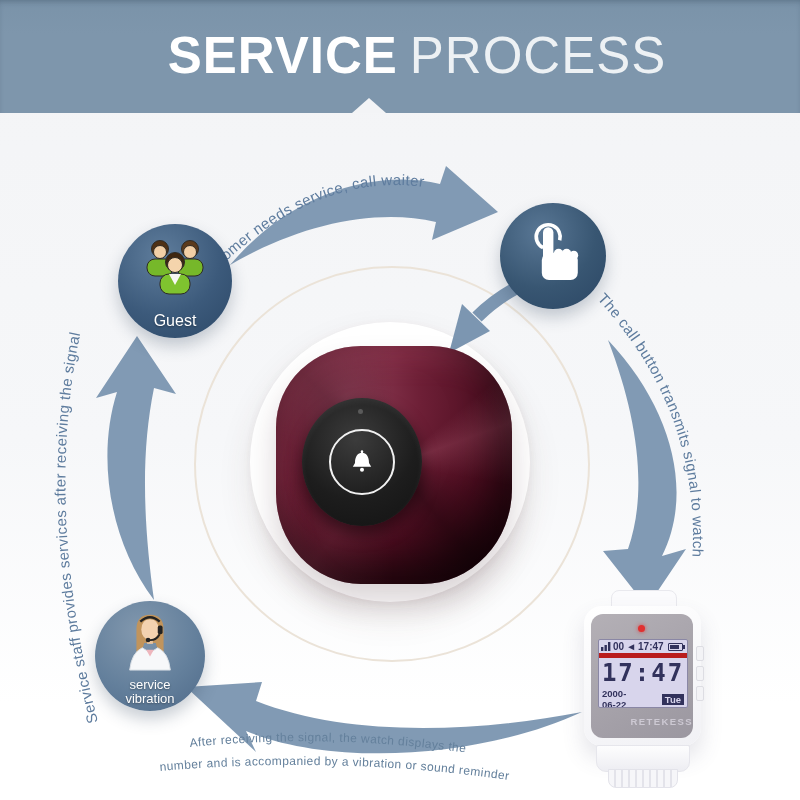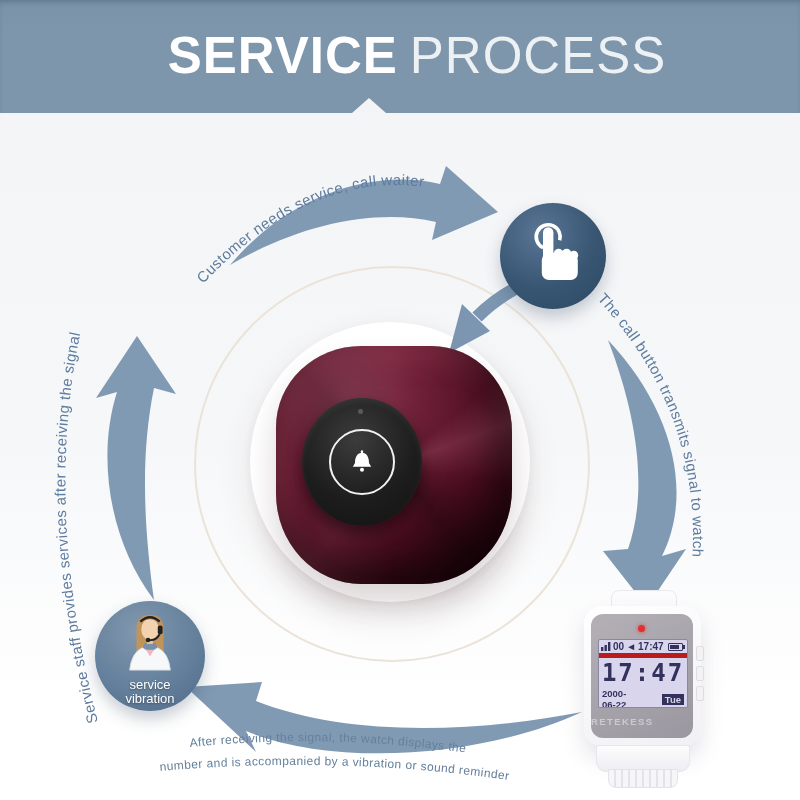--- a/index.html
+++ b/index.html
@@ -87,21 +87,21 @@
         font-size:10px;font-weight:bold;border-bottom:5px solid #b91c1c;}
   .batt{width:13px;height:6px;border:1px solid #32325c;border-radius:1px;
         margin-left:auto;margin-right:2px;position:relative;}
   .batt::before{content:"";position:absolute;left:1px;top:1px;bottom:1px;right:3px;background:#32325c;}
   .batt::after{content:"";position:absolute;right:-3px;top:1px;width:2px;height:4px;background:#32325c;}
   .w-time{font-family:"DejaVu Sans Mono",monospace;font-size:24px;font-weight:bold;
         letter-spacing:2px;text-align:center;line-height:30px;}
   .w-daterow{display:flex;align-items:center;justify-content:space-between;
         padding:0 3px;font-size:9.5px;font-weight:bold;}
   .w-day{background:#32325c;color:#d8d5ec;padding:0 3px;line-height:11px;margin-left:28px;}
-  .w-brand{position:absolute;left:7px;width:102px;top:126px;text-align:left;
+  .w-brand{position:absolute;left:7px;width:102px;top:126px;text-align:right;
         font-size:9.5px;font-weight:bold;letter-spacing:1.4px;color:#cdc9d3;}
   .w-btn{position:absolute;left:112px;width:6px;height:13px;background:#f3f3f6;
         border:1px solid #dddde3;border-radius:2px;}
   .w-strap{position:absolute;left:12px;top:155px;width:92px;height:25px;
         background:linear-gradient(#fdfdfe,#ededf2);border:1px solid #e6e6ec;
         border-radius:2px 2px 10px 10px;}
   .w-strap-rib{position:absolute;left:24px;top:179px;width:68px;height:17px;
         background:repeating-linear-gradient(90deg,#f6f6f9 0 5px,#e3e3ea 5px 7px);
         border:1px solid #e3e3ea;border-radius:0 0 8px 8px;}
 </style>
@@ -140,20 +140,37 @@
     <text class="flow-text">
       <textPath href="#tp-right">The call button transmits signal to watch</textPath></text>
     <text class="flow-text">
       <textPath href="#tp-left">Service staff provides services after receiving the signal</textPath></text>
     <text class="flow-text-small">
       <textPath href="#tp-b1">After receiving the signal, the watch displays the</textPath></text>
     <text class="flow-text-small">
       <textPath href="#tp-b2">number and is accompanied by a vibration or sound reminder</textPath></text>
   </svg>
 
+  <div class="node node-guest">
+    <svg class="node-art" style="top:12px" width="74" height="66" viewBox="0 0 74 66">
+      <g stroke="#2e2a24" stroke-width="1">
+        <circle cx="22" cy="13" r="8.5" fill="#4f3115"></circle>
+        <circle cx="22" cy="16" r="6.5" fill="#f2cfa6"></circle>
+        <rect x="9" y="23" width="26" height="17" rx="8" fill="#76b82a"></rect>
+        <circle cx="52" cy="13" r="8.5" fill="#5b3a1c"></circle>
+        <circle cx="52" cy="16" r="6.5" fill="#f2cfa6"></circle>
+        <rect x="39" y="23" width="26" height="17" rx="8" fill="#76b82a"></rect>
+        <circle cx="37" cy="26" r="9.5" fill="#3f2710"></circle>
+        <circle cx="37" cy="29" r="7.5" fill="#f4d4ac"></circle>
+        <rect x="22" y="38" width="30" height="20" rx="9" fill="#7fc32f"></rect>
+        <polygon points="31,38 43,38 37,49" fill="#f7f7f2" stroke="none"></polygon>
+      </g>
+    </svg>
+    <div class="node-label">Guest</div>
+  </div>
 
   <div class="node node-press">
     <svg class="node-art" style="top:13px" width="80" height="80" viewBox="0 0 100 100">
       <circle cx="44" cy="26" r="15" fill="none" stroke="#ffffff" stroke-width="4.5" stroke-dasharray="68 27" transform="rotate(115 44 26)"></circle>
       <rect x="37.5" y="14" width="13" height="42" rx="6.5" fill="#ffffff"></rect>
       <circle cx="57" cy="47" r="6" fill="#ffffff"></circle>
       <circle cx="67" cy="47" r="6" fill="#ffffff"></circle>
       <circle cx="76" cy="49" r="5.5" fill="#ffffff"></circle>
       <rect x="36" y="46" width="45" height="34" rx="9" fill="#ffffff"></rect>
     </svg>

